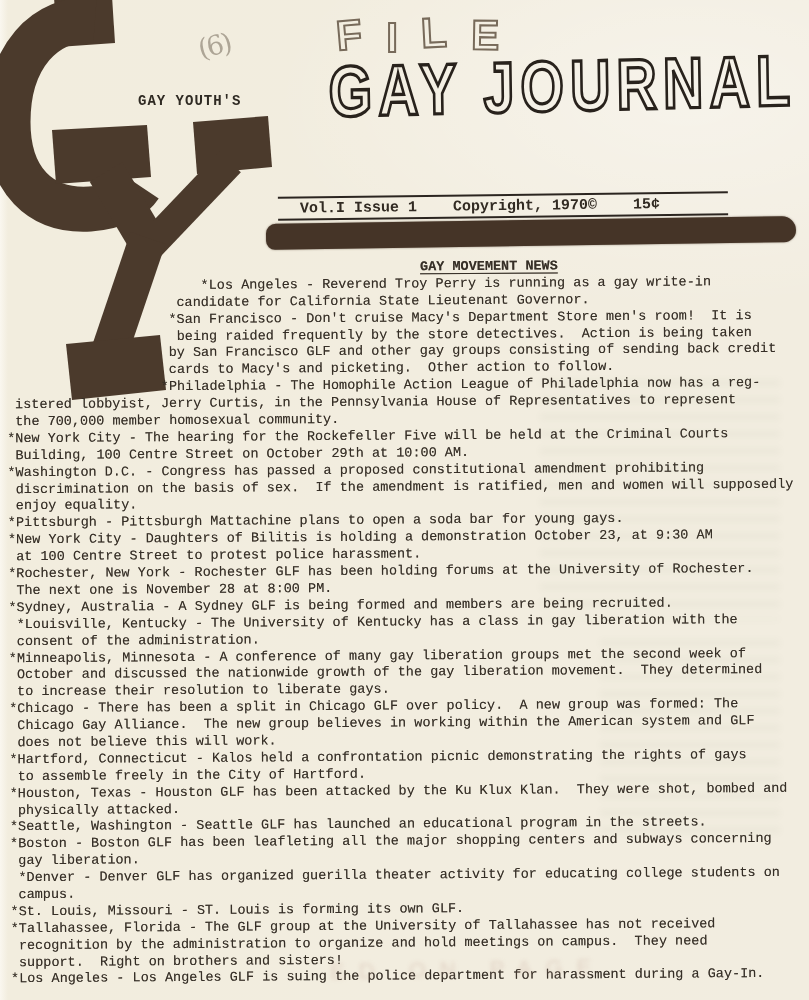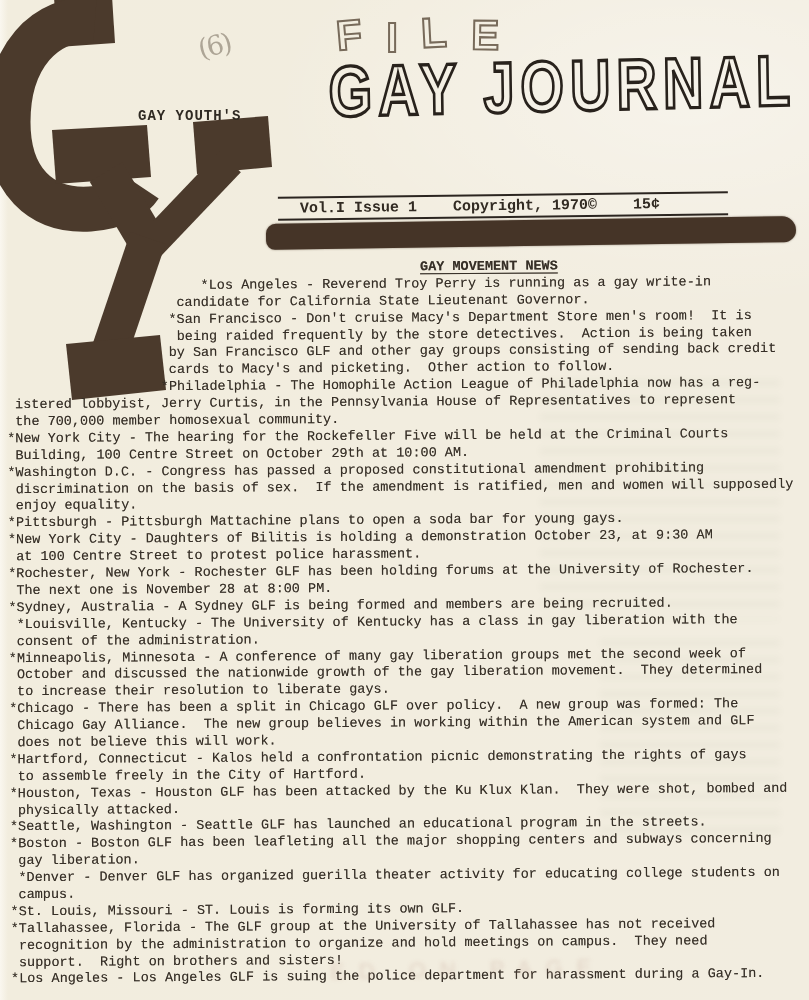--- a/index.html
+++ b/index.html
@@ -9,21 +9,21 @@
   #paper{position:relative;width:809px;height:1000px;
          background:
            radial-gradient(ellipse 600px 300px at 85% 10%, rgba(255,255,255,.35), rgba(255,255,255,0) 70%),
            linear-gradient(90deg,#faf7ef 0px,#f2edde 8px,#f2ede0 100%),
            #f2ede0;
          color:#352d24;}
 
   
   #gy-logo{position:absolute;left:-6px;top:-4px;width:290px;height:420px;}
 
-  .kicker{position:absolute;left:138px;top:108px;
+  .kicker{position:absolute;left:138px;top:93px;
           font-size:14px;font-weight:bold;letter-spacing:1px;color:#2f2a23;}
 
   .pencil-note{position:absolute;left:198px;top:30px;
           font-family:"DejaVu Serif", serif;
           font-size:27px;color:#a2998a;transform:rotate(-14deg);
           letter-spacing:-2px;opacity:.85;}
 
   .file-stamp{position:absolute;left:336px;top:6px;
           font-family:"Liberation Sans", sans-serif;
           font-weight:bold;font-size:42px;letter-spacing:24px;

